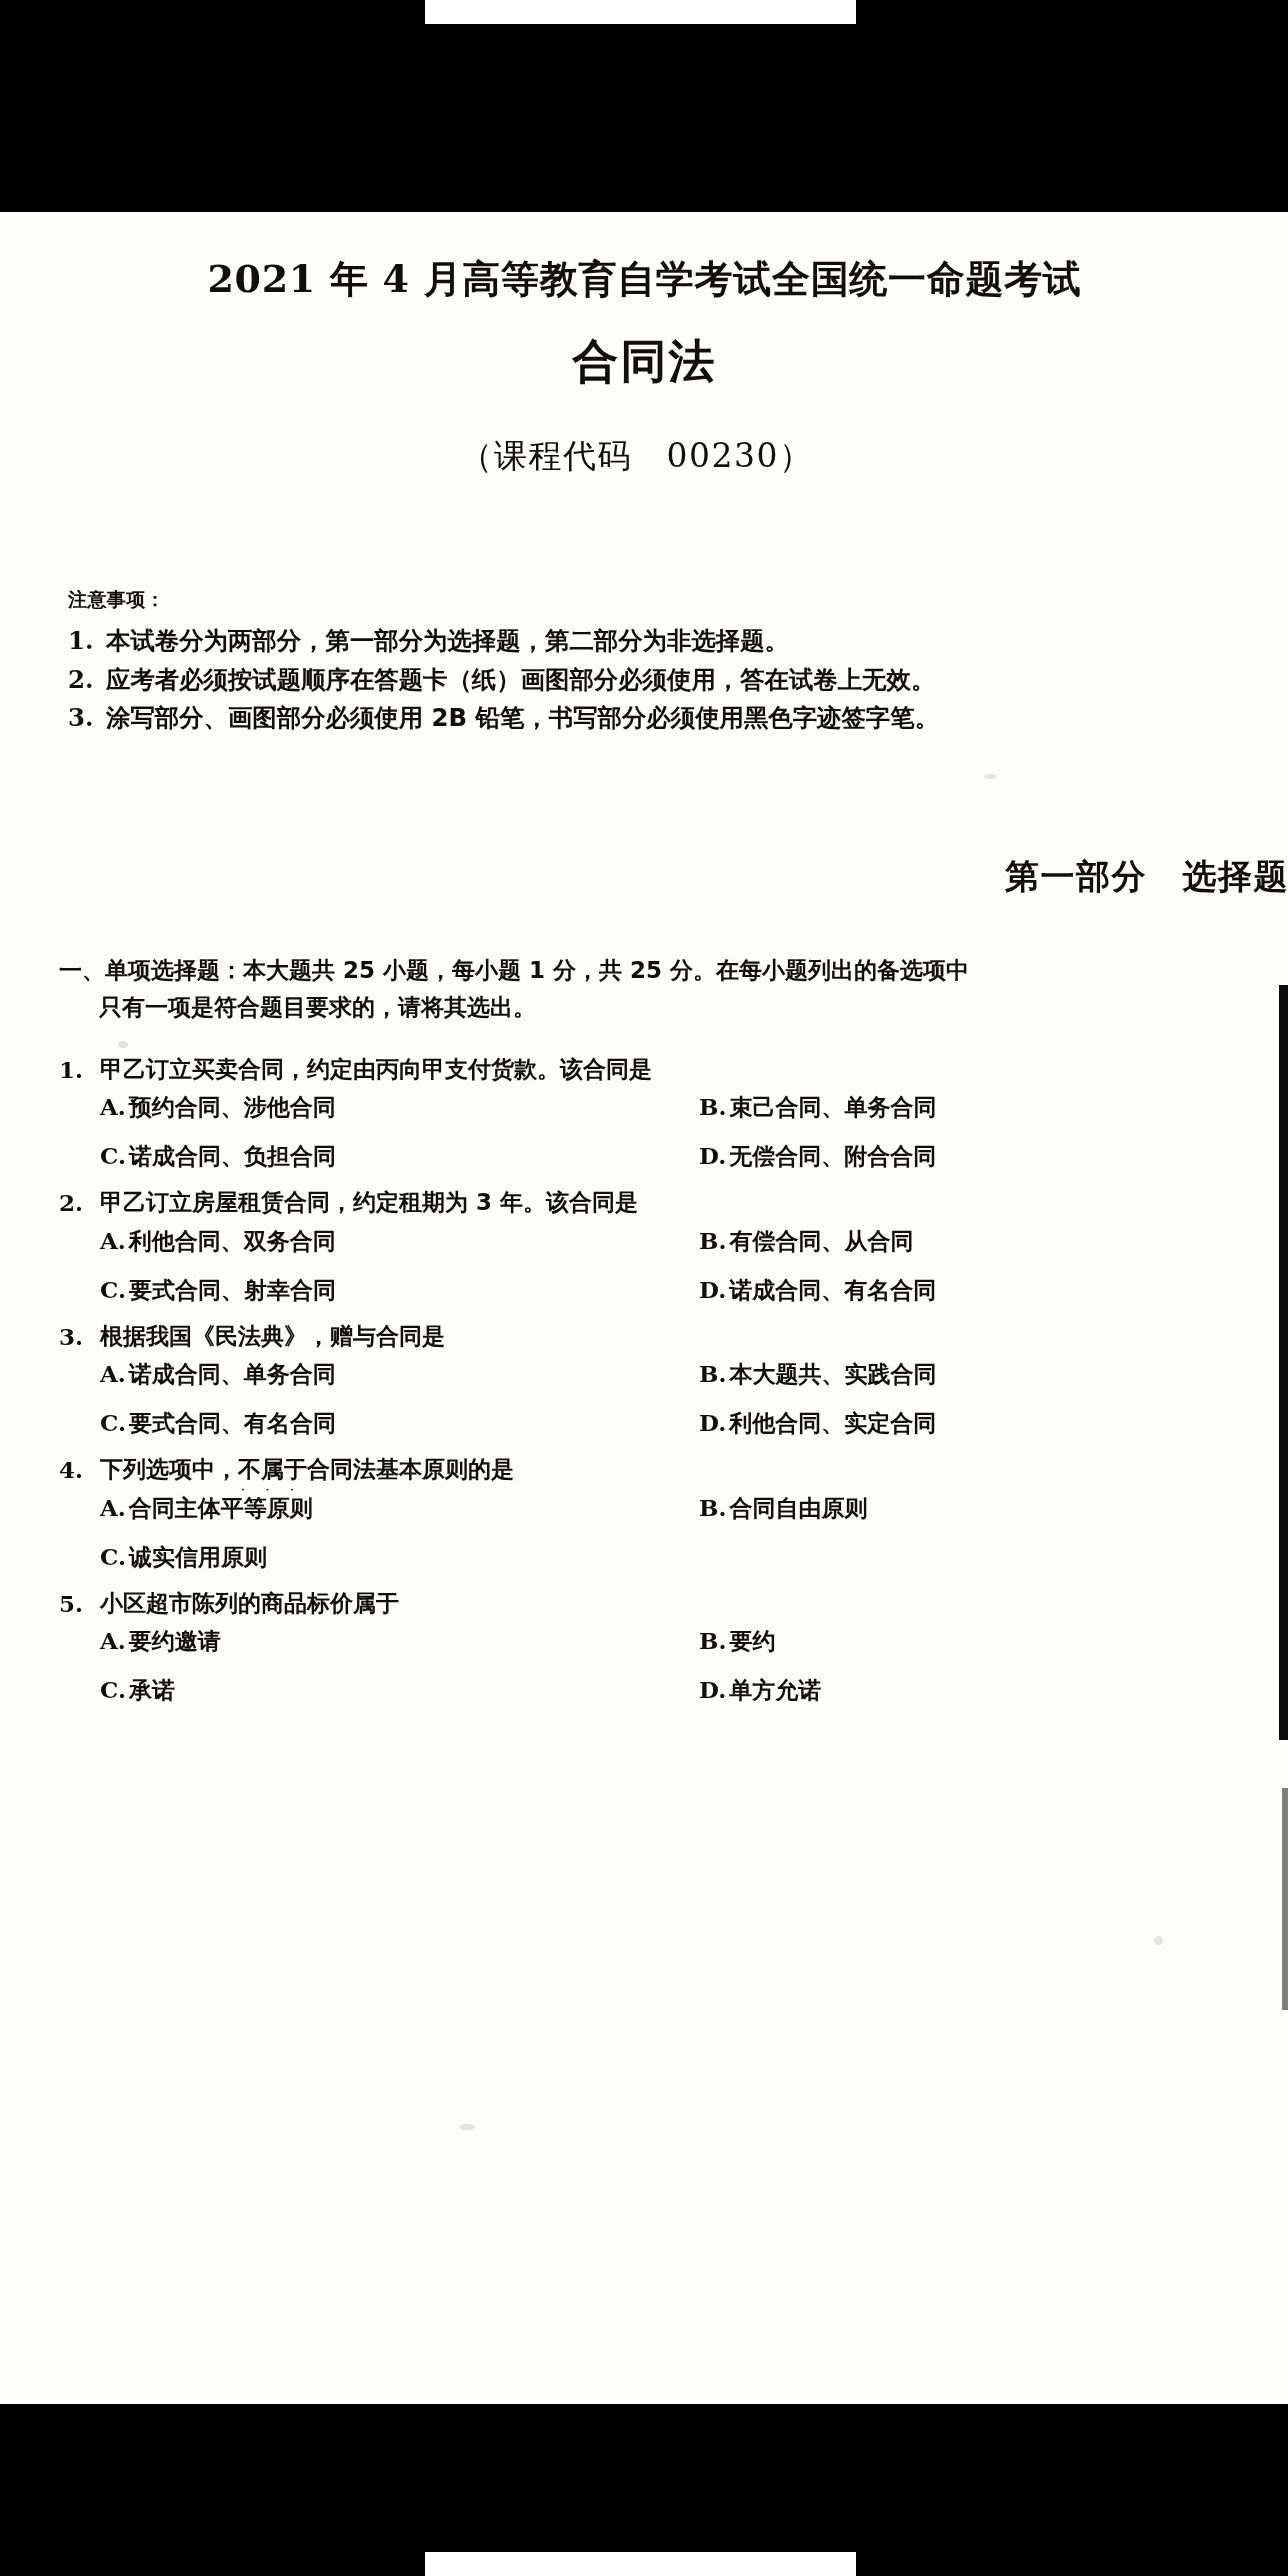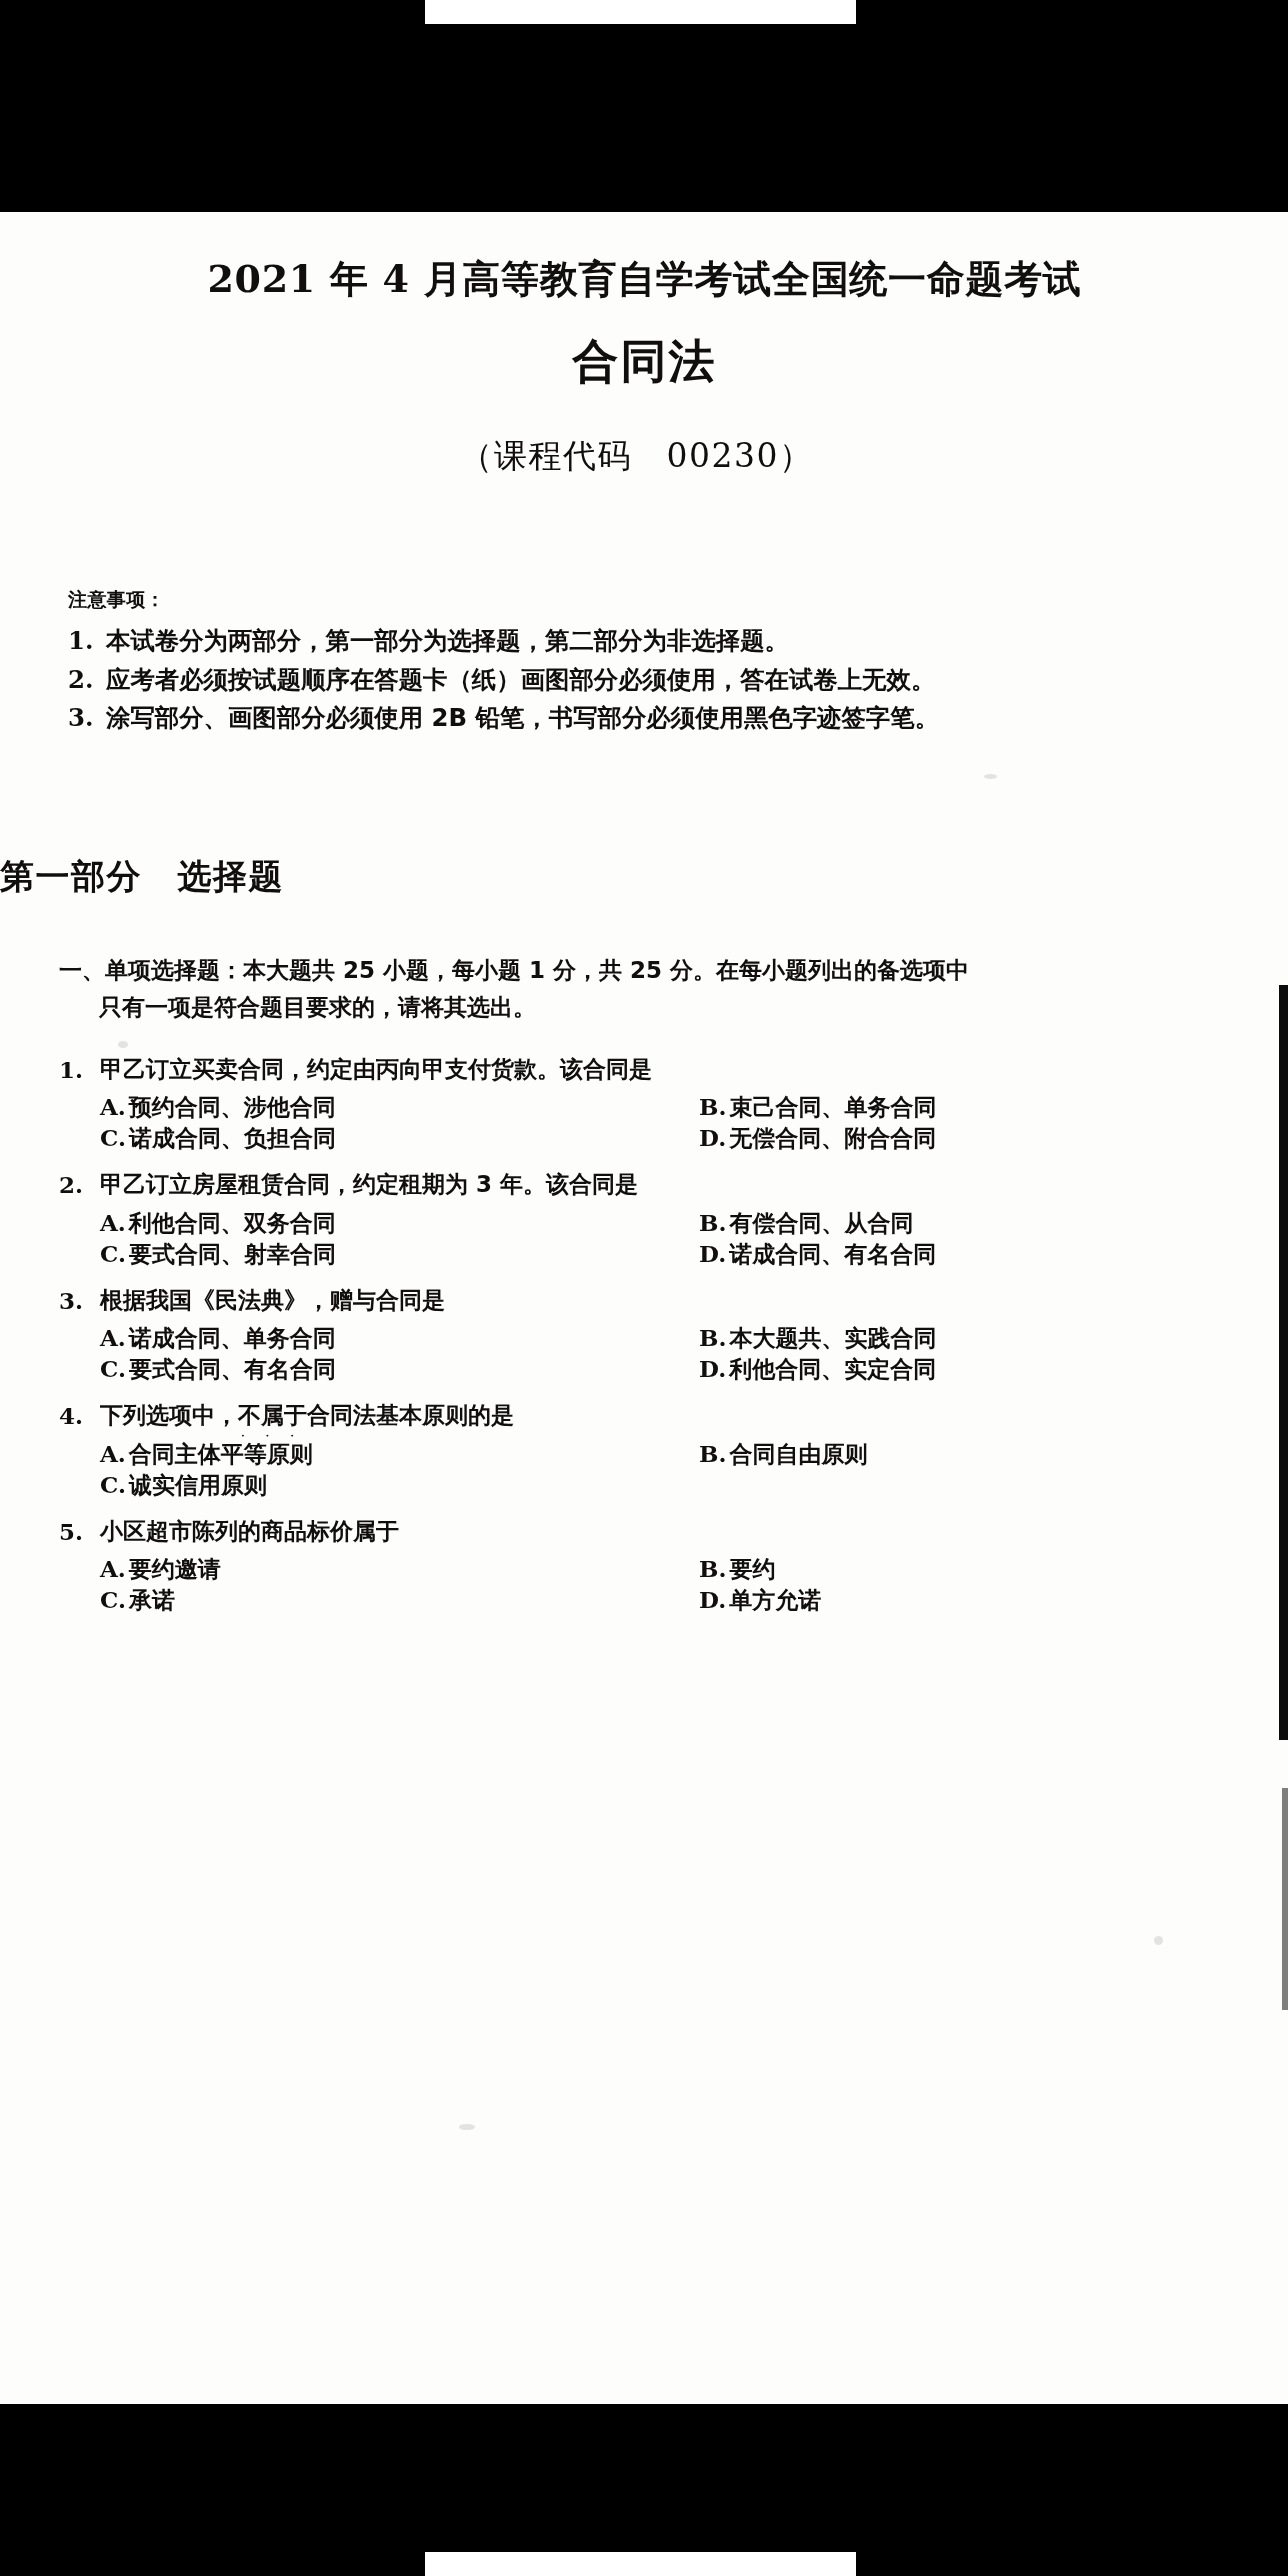--- a/index.html
+++ b/index.html
@@ -134,21 +134,21 @@
     width: 38px;
     font-family: "DejaVu Serif", "Liberation Serif", serif;
   }
   .notice-text { flex: 1 1 auto; }
 
   
   #part-heading {
     position: absolute;
     left: 0; right: 0;
     top: 820px;
-    text-align: left;
+    text-align: right;
     font-size: 34px;
     font-weight: 700;
     letter-spacing: 1.5px;
     font-family: "DejaVu Sans", "Liberation Sans", sans-serif;
   }
 
   
   #section-instruction {
     position: absolute;
     left: 59px;
@@ -202,20 +202,21 @@
     left: 0;
     bottom: -12.6px;
     font-size: 9.6px;
     letter-spacing: 15px;
     color: #100f0d;
     line-height: 1;
   }
   .options-grid {
     display: grid;
     grid-template-columns: 599px 1fr;
+    row-gap: 18px;
     padding-left: 41px;
   }
   .option {
     font-size: 23px;
     font-weight: 700;
     font-family: "DejaVu Sans", "Liberation Sans", sans-serif;
     white-space: nowrap;
   }
   .option .opt-letter {
     font-family: "DejaVu Serif", "Liberation Serif", serif;

